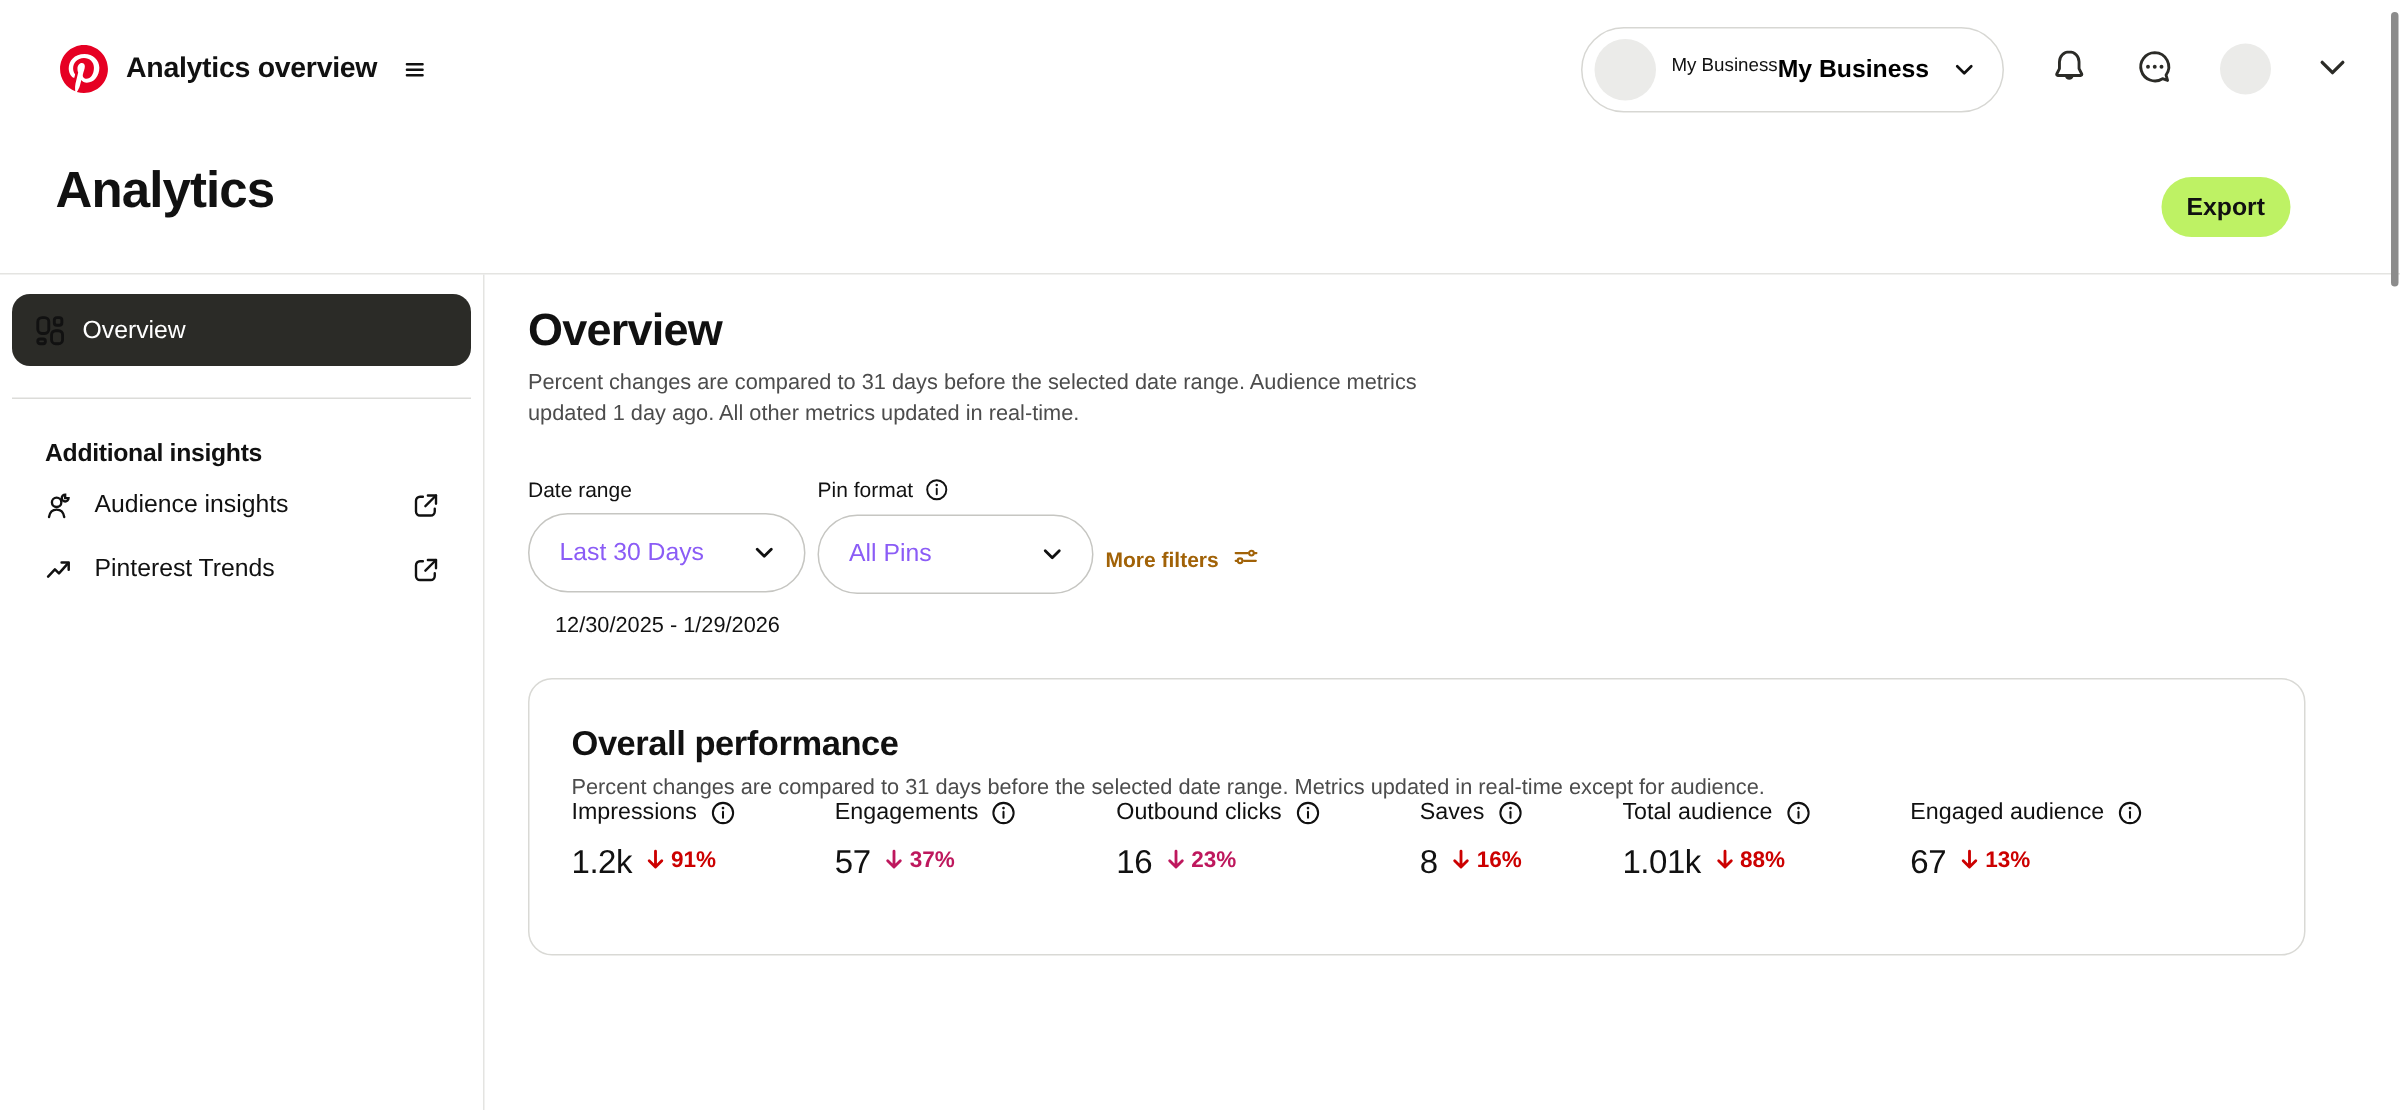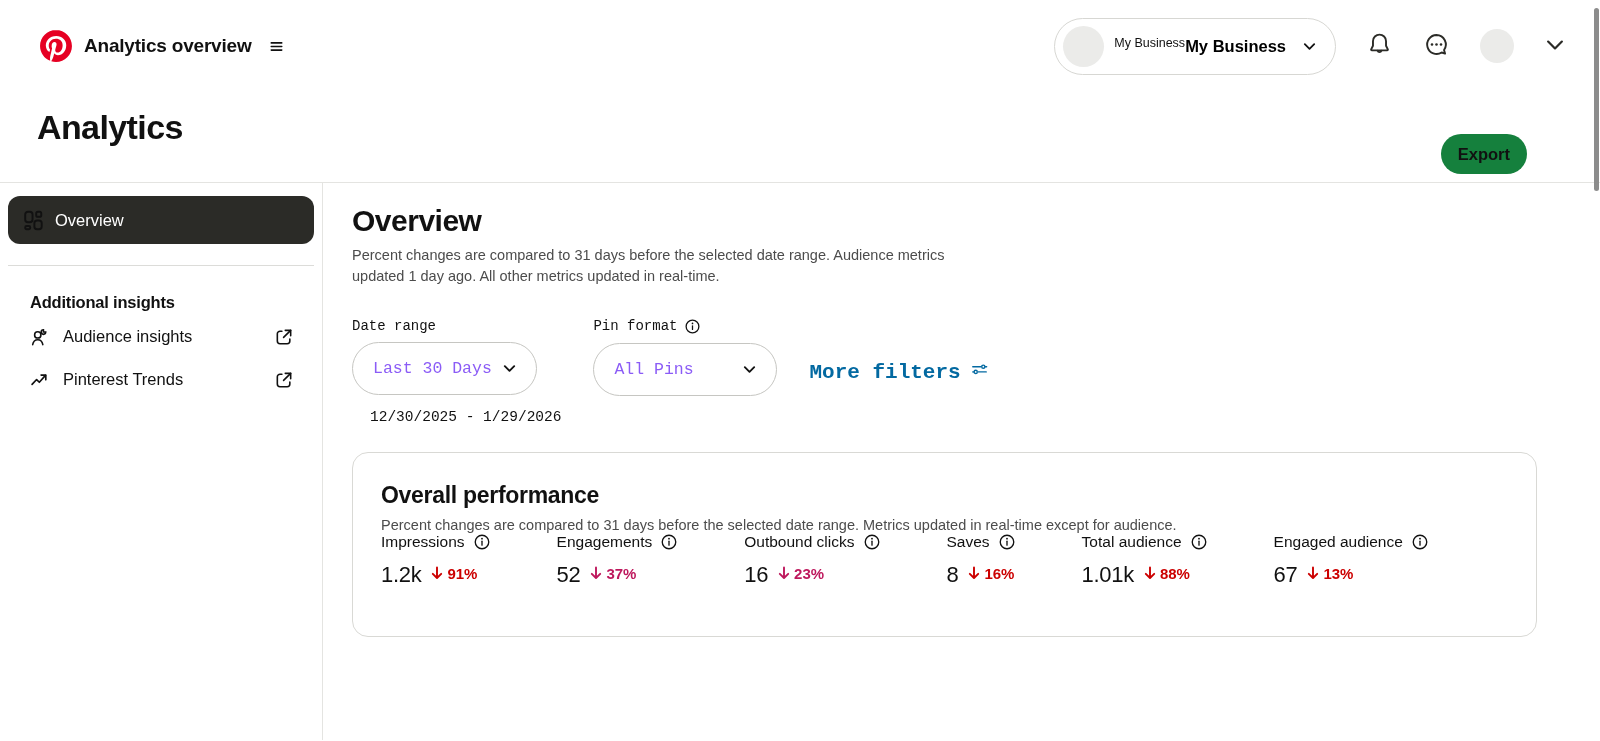--- a/index.html
+++ b/index.html
@@ -26,51 +26,51 @@
   .account-label { font-size:12.5px; color:#111; }
   .account-name { font-size:16.5px; font-weight:700; }
   .chev { display:inline-flex; color:#111; margin-left:6px; }
   .iconbtn { background:none; border:none; display:inline-flex; align-items:center;
     color:#2b2b27; cursor:pointer; padding:0; }
 
   
   .pagehead { display:flex; align-items:flex-start; justify-content:space-between;
     padding:12px 73px 0 37px; height:91px; border-bottom:1px solid #e4e4e1; }
   .pagehead h1 { font-size:34px; font-weight:700; letter-spacing:-0.6px; margin-top:4px; }
-  .export { background:#15803d; border:none; border-radius:22px; padding:0 17px; height:40px;
-    font-size:16.5px; font-weight:600; font-family:inherit; color:#111; cursor:pointer; margin-top:30px; }
+  .export { background:#bef264; border:none; border-radius:22px; padding:0 17px; height:40px;
+    font-size:16.5px; font-weight:600; font-family:inherit; color:#111; cursor:pointer; margin-top:14px; }
 
   
   .content { display:flex; height:557px; }
   .sidebar { width:323px; flex:0 0 323px; border-right:1px solid #e4e4e1; padding:13px 8px 0 8px; }
   .nav-item { height:48px; border-radius:12px; display:flex; align-items:center; gap:11px;
     padding:0 14px; font-size:16.5px; cursor:pointer; }
   .nav-item.selected { background:#2b2b27; color:#fff; }
   .side-divider { height:1px; background:#dcdcd9; margin:21px 0 0; }
   .side-section { margin:27px 14px 4px 22px; font-weight:700; font-size:16.5px; letter-spacing:-0.2px; }
   .side-link { display:flex; align-items:flex-start; gap:13px; padding:11px 20px 11px 21px;
     font-size:16.5px; color:#111; text-decoration:none; cursor:pointer; }
   .side-link .ext { margin-left:auto; display:inline-flex; color:#111; }
   .lefticon { display:inline-flex; color:#111; }
 
   
   .main { flex:1; padding:21px 63px 0 29px; }
   .main h2 { font-size:30px; font-weight:700; letter-spacing:-0.5px; }
   .desc { font-size:14.5px; color:#4c4c4c; line-height:1.48; max-width:600px; margin-top:7px; }
 
-  .filters { display:flex; gap:32px; margin-top:30px;font-family:Liberation Mono, monospace; }
+  .filters { display:flex; gap:8px; margin-top:30px; }
   .filter-group { display:flex; flex-direction:column; }
   .filter-label { font-size:14px; margin-bottom:8px; display:flex; align-items:center; gap:7px; }
   .dropdown { height:53px; width:185px; border:1px solid #c6c6c2; border-radius:27px; background:#fff;
     display:flex; align-items:center; justify-content:space-between; padding:0 19px 0 20px;
     font-size:16.5px; font-family:inherit; color:#8b5cf6; cursor:pointer; }
   .dropdown .chev { margin-left:8px; }
   .date-note { margin:14px 0 0 18px; font-size:14.5px; color:#111; }
   .more-filters { background:none; border:none; display:flex; align-items:center; gap:9px;
-    font-size:21px; font-weight:600; font-family:inherit; color:#0369a1; cursor:pointer;
+    font-size:14px; font-weight:600; font-family:inherit; color:#a16207; cursor:pointer;
     margin-top:43px; align-self:flex-start; height:24px; }
 
   
   .card { margin-top:27px; width:1185px; border:1px solid #d9d9d5; border-radius:16px;
     padding:29px 28px 48px; }
   .card h3 { font-size:23px; font-weight:700; letter-spacing:-0.3px; }
   .card-sub { font-size:14.5px; color:#4c4c4c; margin-top:8px; }
   .metrics { display:flex; gap:66px; }
   .metric-label { display:flex; align-items:center; gap:8px; font-size:15.5px; white-space:nowrap; }
   .metric-value-row { display:flex; align-items:center; gap:8px; margin-top:11px; }
@@ -285,21 +285,21 @@
               <span>Engagements</span>
               <span class="info">
                   <svg viewBox="0 0 24 24" width="18" height="18" fill="none" stroke="currentColor" stroke-width="1.8">
                     <circle cx="12" cy="12" r="9"></circle>
                     <path d="M12 11v5.2" stroke-linecap="round"></path>
                     <circle cx="12" cy="7.6" r="1.2" fill="currentColor" stroke="none"></circle>
                   </svg>
                 </span>
             </div>
             <div class="metric-value-row">
-              <span class="value">52</span>
+              <span class="value">57</span>
               <span class="change pos">
                 <span><svg viewBox="0 0 16 16" width="16" height="16" fill="none" stroke="currentColor" stroke-width="1.9" stroke-linecap="round" stroke-linejoin="round">
                       <path d="M8 2.5v10M3.8 8.8L8 13l4.2-4.2"></path>
                     </svg></span>
                 <span>37%</span>
               </span>
             </div>
           </div>
 
           <div class="metric">

